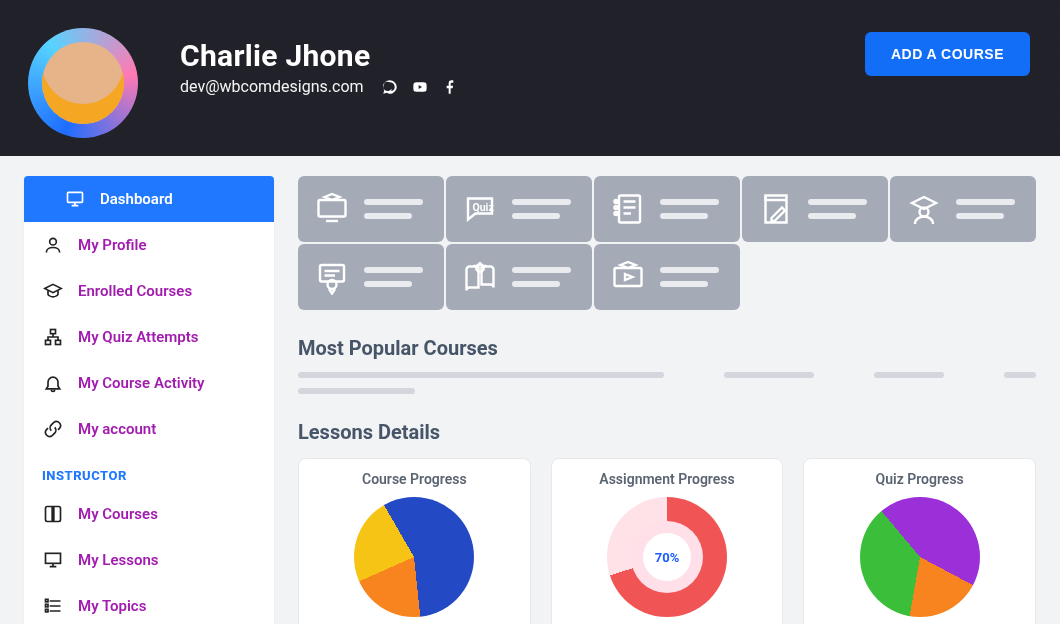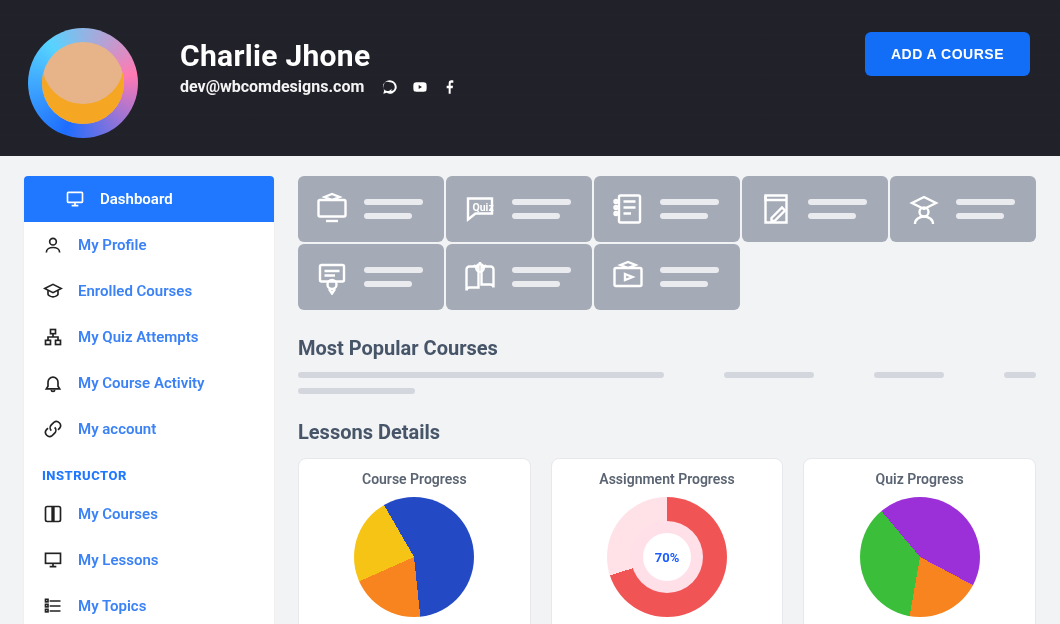--- a/index.html
+++ b/index.html
@@ -41,33 +41,33 @@
   .user-name { font-size: 30px; font-weight: 700; letter-spacing: .3px; }
   .user-email { font-size: 16px; margin-top: 4px; opacity: .95; }
   .social-row { display:inline-flex; gap:14px; margin-left: 18px; position: relative; top: 2px; }
   .social-icon { width:16px; height:16px; color:#fff; display:inline-flex; align-items:center; justify-content:center; }
   .add-course-btn {
     position: absolute; right: 30px; top: 32px;
     background: #126ef7; color:#fff; border:none;
     font-weight:700; font-size:14px; letter-spacing:.5px;
     padding: 14px 26px; border-radius: 6px; cursor:pointer;
   }
-  .user-line { display:flex; align-items:center;font-weight:bold; }
+  .user-line { display:flex; align-items:center; }
 
   
   .layout { display:flex; padding: 20px 0 0 24px; gap: 24px; align-items:flex-start; }
   .sidebar {
     width: 250px; background:#fff; border-radius: 4px;
     box-shadow: 0 1px 2px rgba(0,0,0,.05);
     overflow: hidden;
   }
   .side-item {
     display:flex; align-items:center; gap:14px;
     padding: 12px 18px; font-size:15px; font-weight:600;
-    color:#3b82f6; cursor:pointer;
+    color:#a21caf; cursor:pointer;
   }
   .side-item.active { background:#1f78ff; color:#fff;padding-left:40px; }
   .side-item .ico { width:22px; height:22px; flex:0 0 auto; display:flex; align-items:center; justify-content:center; }
   .side-item .ico svg { width:20px; height:20px; }
   .side-item.active .ico svg { stroke:#fff; fill:none; }
   .side-section {
     padding: 16px 18px 8px; font-size:13px; font-weight:800;
     color:#1f78ff; letter-spacing:.5px;
   }
   .main { flex:1; padding-right: 24px; }

